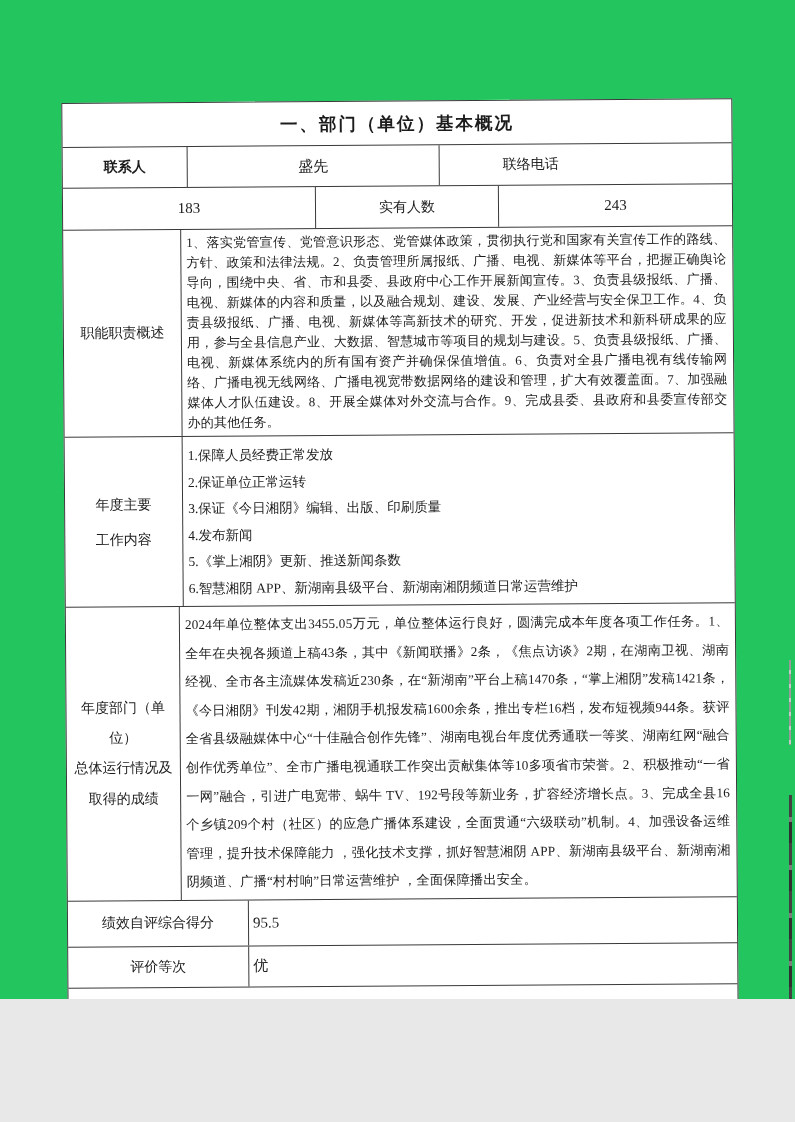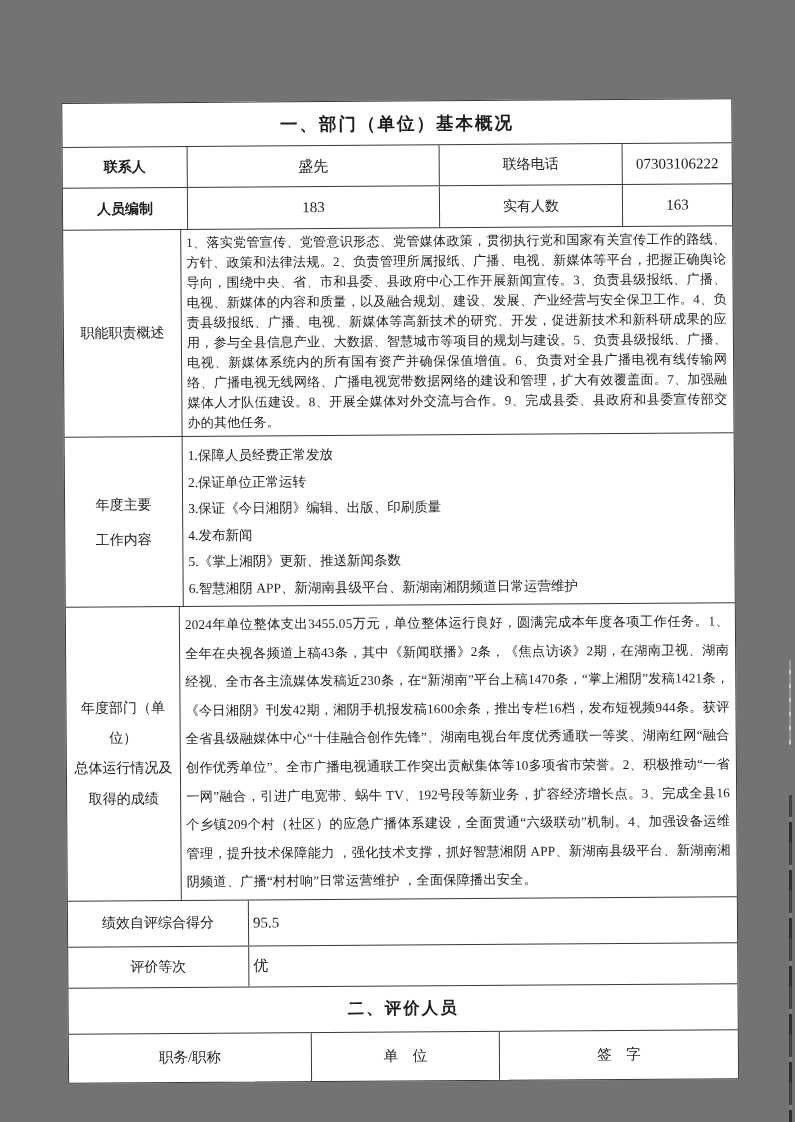--- a/index.html
+++ b/index.html
@@ -2,22 +2,22 @@
 <html><head>
 <meta charset="utf-8">
 <style>
   html,body{margin:0;padding:0;}
   body{
     background:#e8e8e8;
     font-family:"Liberation Serif","DejaVu Serif",serif;
   }
   .page{
     position:relative;
-    width:795px;height:1122px;
-    background:#737373;
+    width:795px;height:999px;
+    background:#22c55e;
     overflow:hidden;
     color:#1c1c1c;
   }
   .doc-table{
     position:absolute;
     left:64px;top:101px;
     width:669px;
     border:1.6px solid #3a3a3a;
     transform:rotate(-0.4deg);
     transform-origin:40% 40%;
@@ -87,28 +87,26 @@
   <div class="doc-table">
 
     <div class="row row-title1">
       <div class="cell grow section-title">一、部门（单位）基本概况</div>
     </div>
 
     <div class="row row-contact">
       <div class="cell w-label lbl">联系人</div>
       <div class="cell w-value val-center">盛先</div>
       <div class="cell w-phonelbl lbl">联络电话</div>
-      <div class="cell w-last val-center">07303106222</div>
     </div>
 
     <div class="row row-staffing">
-      <div class="cell w-label lbl">人员编制</div>
       <div class="cell w-value val-center">183</div>
       <div class="cell w-phonelbl lbl">实有人数</div>
-      <div class="cell w-last val-center">163</div>
+      <div class="cell w-last val-center">243</div>
     </div>
 
     <div class="row row-duties">
       <div class="cell w-biglabel lbl">职能职责概述</div>
       <div class="cell grow duties-text">1、落实党管宣传、党管意识形态、党管媒体政策，贯彻执行党和国家有关宣传工作的路线、方针、政策和法律法规。2、负责管理所属报纸、广播、电视、新媒体等平台，把握正确舆论导向，围绕中央、省、市和县委、县政府中心工作开展新闻宣传。3、负责县级报纸、广播、电视、新媒体的内容和质量，以及融合规划、建设、发展、产业经营与安全保卫工作。4、负责县级报纸、广播、电视、新媒体等高新技术的研究、开发，促进新技术和新科研成果的应用，参与全县信息产业、大数据、智慧城市等项目的规划与建设。5、负责县级报纸、广播、电视、新媒体系统内的所有国有资产并确保保值增值。6、负责对全县广播电视有线传输网络、广播电视无线网络、广播电视宽带数据网络的建设和管理，扩大有效覆盖面。7、加强融媒体人才队伍建设。8、开展全媒体对外交流与合作。9、完成县委、县政府和县委宣传部交办的其他任务。</div>
     </div>
 
     <div class="row row-annual">
       <div class="cell w-biglabel lbl" style="line-height:2.5;">年度主要
 工作内容</div>

